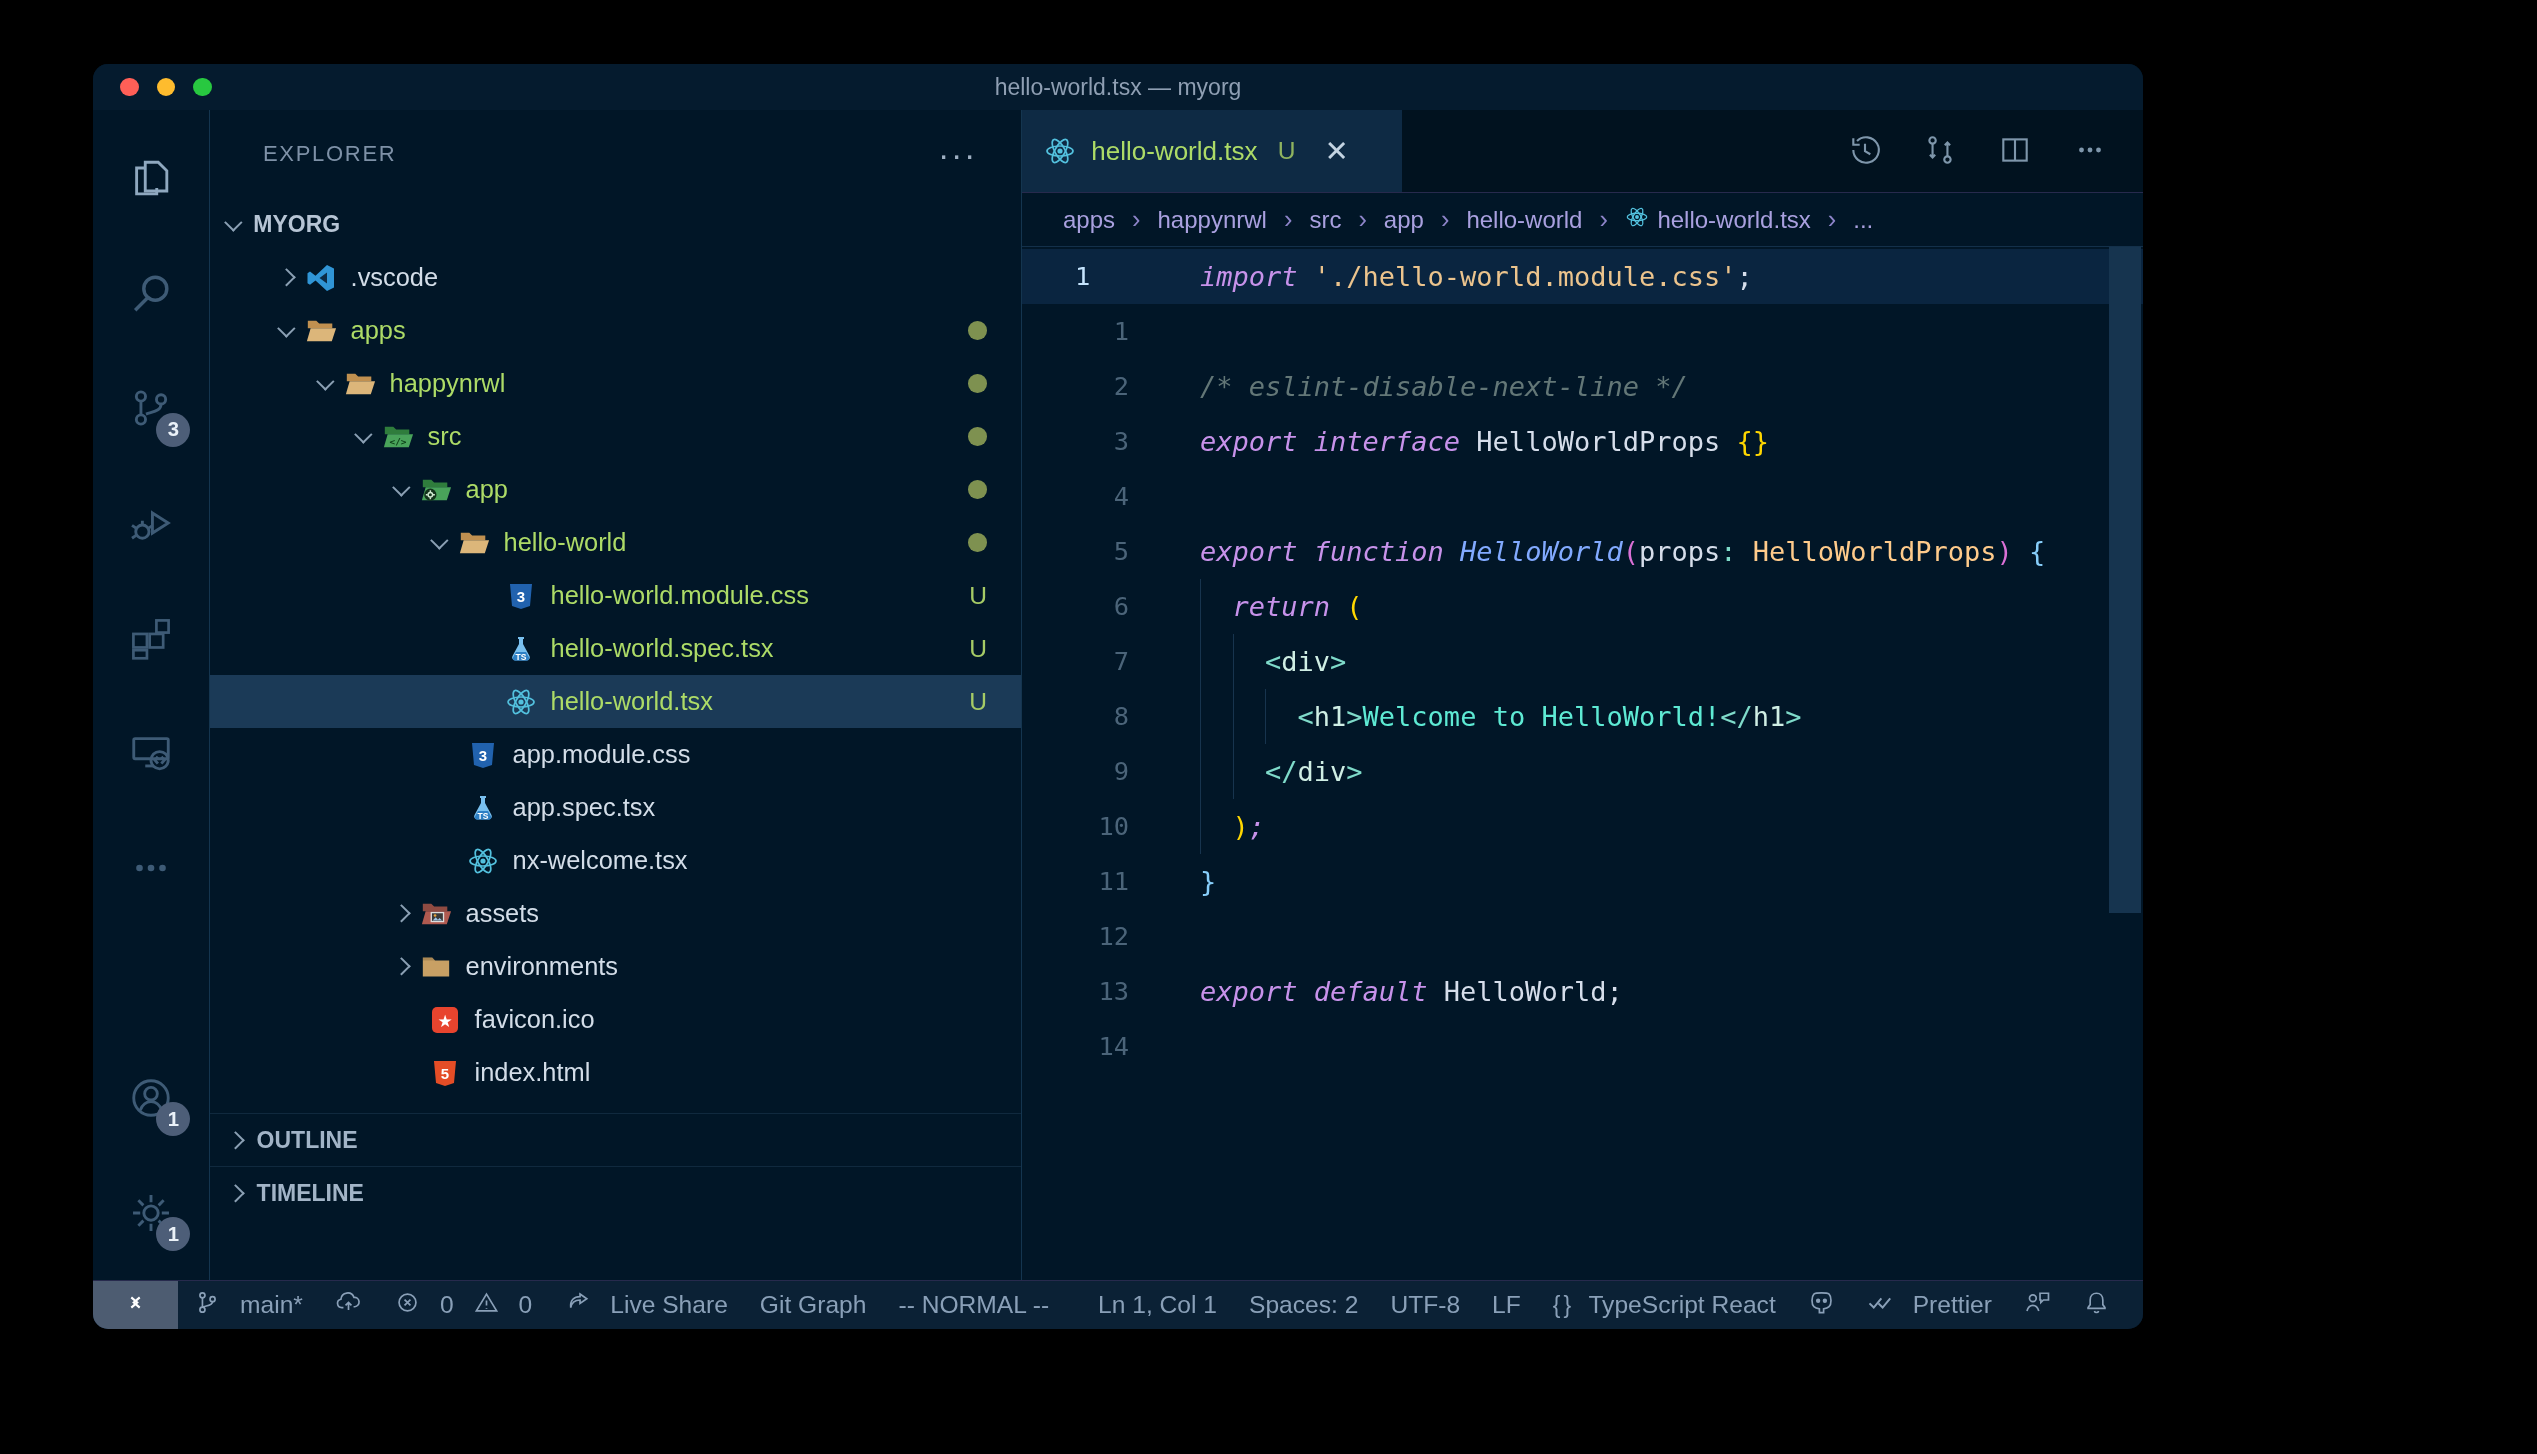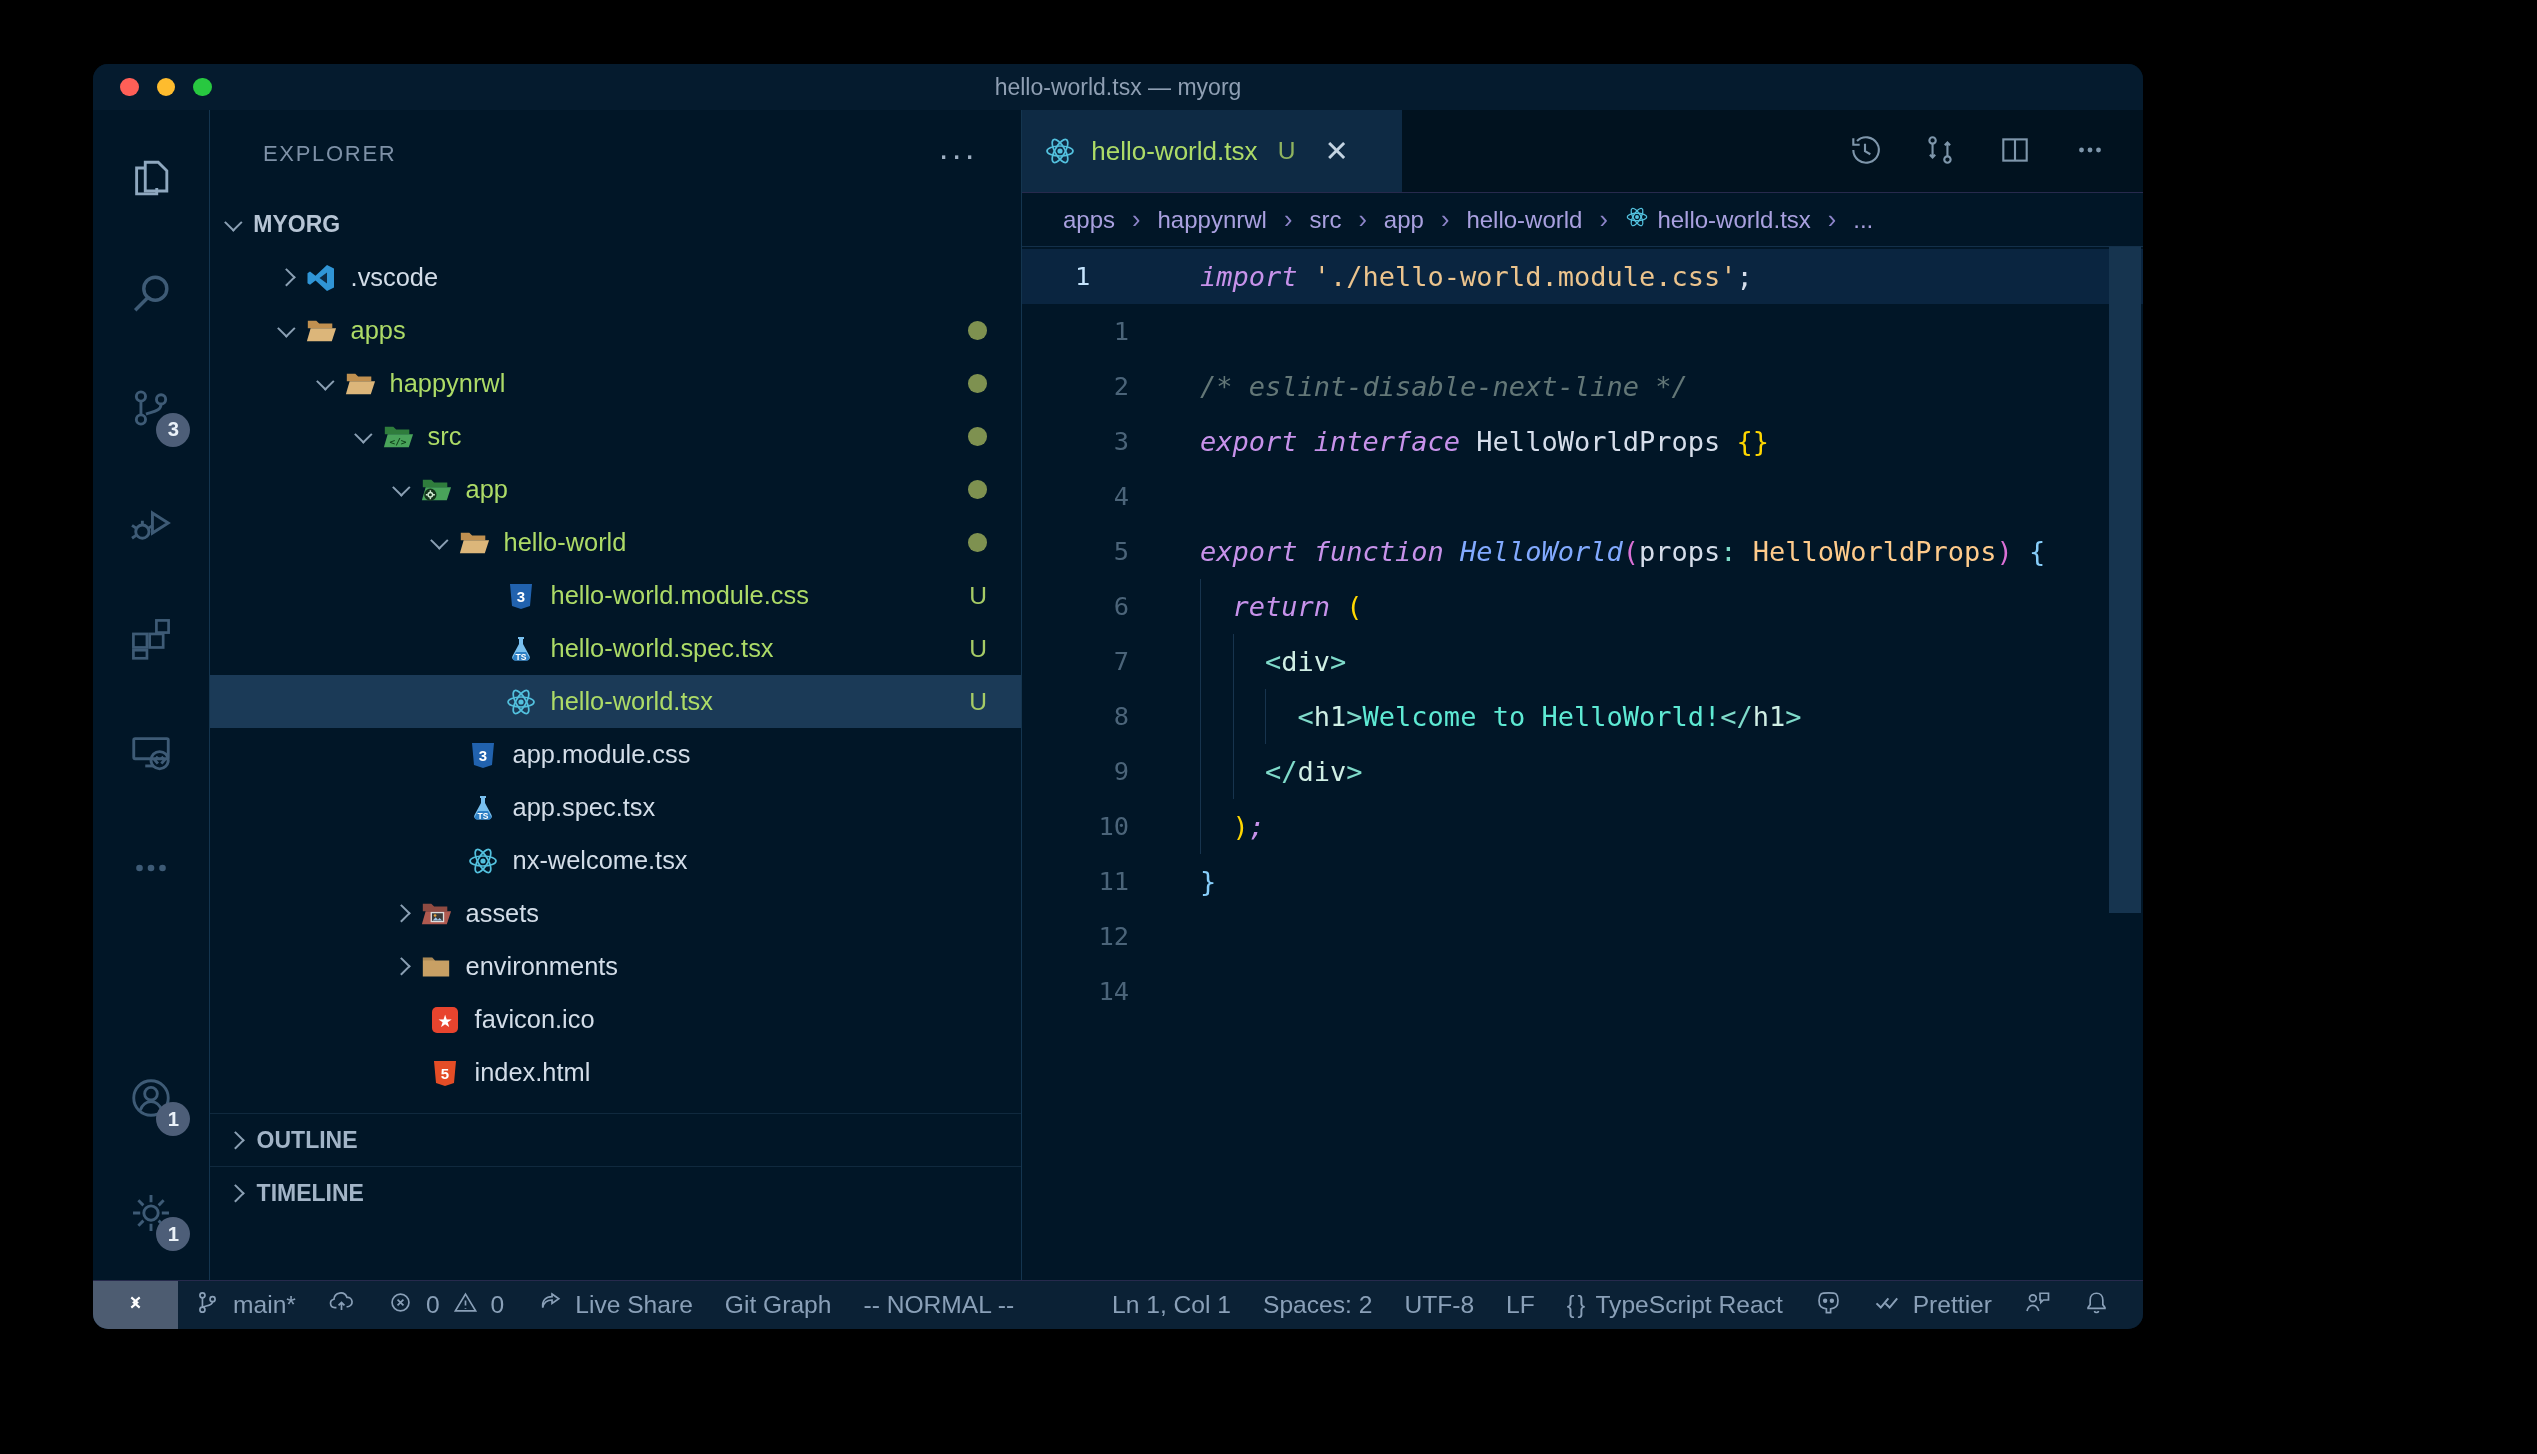--- a/index.html
+++ b/index.html
@@ -92,21 +92,21 @@
   .t-bo  { color:#da70d6; }
   .t-bb  { color:#87cefa; }
   .t-jx  { color:#7fdbca; }
   .t-tg  { color:#cfeee4; }
   .t-tx  { color:#5eead4; }
   
   .statusbar { height:49px; flex:none; background:#0b2135; border-top:1.7px solid #272a4d;
                display:flex; align-items:center; font-size:24.6px; color:#8aa0b8; }
   .status-left, .status-right { display:flex; height:100%; align-items:center; }
   .status-right { margin-left:auto; padding-right:17px; }
-  .st-item { display:flex; align-items:center; gap:12px; padding:0 16px; height:100%; cursor:pointer; }
+  .st-item { display:flex; align-items:center; gap:19px; padding:0 16px; height:100%; cursor:pointer; }
   .st-item svg { width:27px; height:27px; }
   .st-item.remote { background:#4d5c71; color:#fff; width:85px; justify-content:center; padding:0; }
   .brace-txt { font-size:23px; letter-spacing:-1.7px; }
 </style>
 </head>
 <body>
 
 <div class="window">
   <div class="titlebar">
     <div class="traffic">
@@ -493,20 +493,21 @@
             <div class="cl"><span class="ln">3</span><span class="ct"><span class="t-kw">export </span><span class="t-kw">interface </span><span class="t-pu">HelloWorldProps </span><span class="t-bg">{}</span></span></div>
             <div class="cl"><span class="ln">4</span><span class="ct"></span></div>
             <div class="cl"><span class="ln">5</span><span class="ct"><span class="t-kw">export </span><span class="t-kw">function </span><span class="t-fn">HelloWorld</span><span class="t-bo">(</span><span class="t-pu">props</span><span class="t-op">:</span><span class="t-ty"> HelloWorldProps</span><span class="t-bo">)</span><span> </span><span class="t-bb">{</span></span></div>
             <div class="cl"><span class="ln">6</span><span class="ct"><i class="guide" style="left: calc(0ch + 71px);"></i><span>  </span><span class="t-kw">return </span><span class="t-bg">(</span></span></div>
             <div class="cl"><span class="ln">7</span><span class="ct"><i class="guide" style="left: calc(0ch + 71px);"></i><i class="guide" style="left: calc(2ch + 71px);"></i><span>    </span><span class="t-jx">&lt;</span><span class="t-tg">div</span><span class="t-jx">&gt;</span></span></div>
             <div class="cl"><span class="ln">8</span><span class="ct"><i class="guide" style="left: calc(0ch + 71px);"></i><i class="guide" style="left: calc(2ch + 71px);"></i><i class="guide" style="left: calc(4ch + 71px);"></i><span>      </span><span class="t-jx">&lt;</span><span class="t-tg">h1</span><span class="t-jx">&gt;</span><span class="t-tx">Welcome to HelloWorld!</span><span class="t-jx">&lt;/</span><span class="t-tg">h1</span><span class="t-jx">&gt;</span></span></div>
             <div class="cl"><span class="ln">9</span><span class="ct"><i class="guide" style="left: calc(0ch + 71px);"></i><i class="guide" style="left: calc(2ch + 71px);"></i><span>    </span><span class="t-jx">&lt;/</span><span class="t-tg">div</span><span class="t-jx">&gt;</span></span></div>
             <div class="cl"><span class="ln">10</span><span class="ct"><i class="guide" style="left: calc(0ch + 71px);"></i><span>  </span><span class="t-bg">)</span><span class="t-kw">;</span></span></div>
             <div class="cl"><span class="ln">11</span><span class="ct"><span class="t-bb">}</span></span></div>
             <div class="cl"><span class="ln">12</span><span class="ct"></span></div>
+            <div class="cl"><span class="ln">13</span><span class="ct"><span class="t-kw">export </span><span class="t-kw">default </span><span class="t-pu">HelloWorld</span><span class="t-pu">;</span></span></div>
             <div class="cl"><span class="ln">14</span><span class="ct"></span></div>
           </div>
         <div class="scrollbar"></div>
       </div>
     </section>
   </div>
 
   <footer class="statusbar">
     <div class="status-left" id="status-left">
         <div class="st-item remote">

